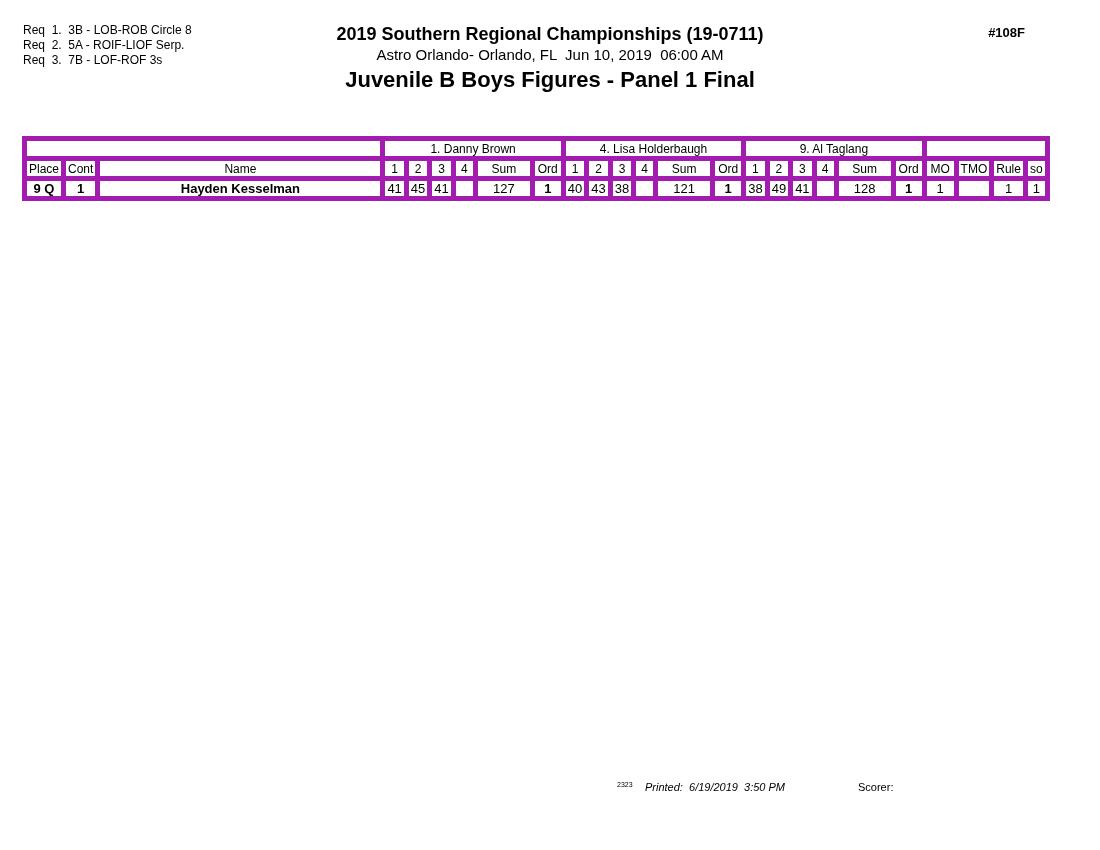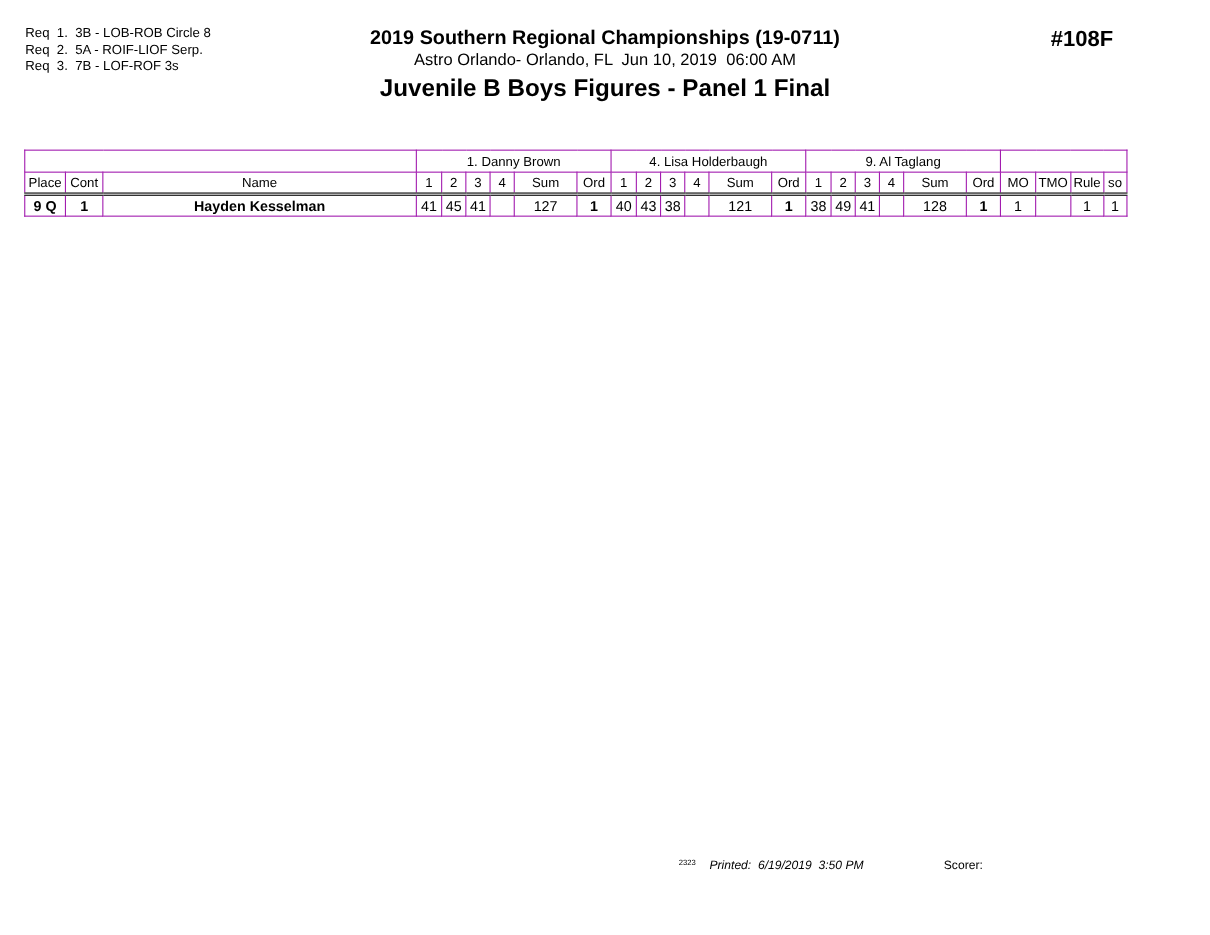--- a/index.html
+++ b/index.html
@@ -35,39 +35,39 @@
   }
   .title-line   { top: 24px; font-size: 18px; font-weight: bold; }
   .venue-line   { top: 46px; font-size: 15px; }
   .event-line   { top: 67px; font-size: 22px; font-weight: bold; }
   .report-line  { top: 90px; font-size: 17px; }
 
   
   .doc-number {
     position: absolute;
     top: 25px;
-    right: 88px;
-    font-size: 20px;
+    right: 75px;
+    font-size: 13px;
     font-weight: bold;
     margin-left: 8px;
   }
 
   
   .table-wrap {
     position: absolute;
     left: 22px;
     top: 136px;
   }
   table.rt {
     border-collapse: collapse;
     table-layout: fixed;
     font-size: 12px;
   }
   table.rt td {
-    border: 1px solid #a21caf;
+    border: 5px solid #a21caf;
     height: 20px;
     padding: 0 2px;
     text-align: center;
     vertical-align: middle;
     overflow: hidden;
     white-space: nowrap;
   }
   td.nb { border: none; }
   td.judge {
     text-align: left;

